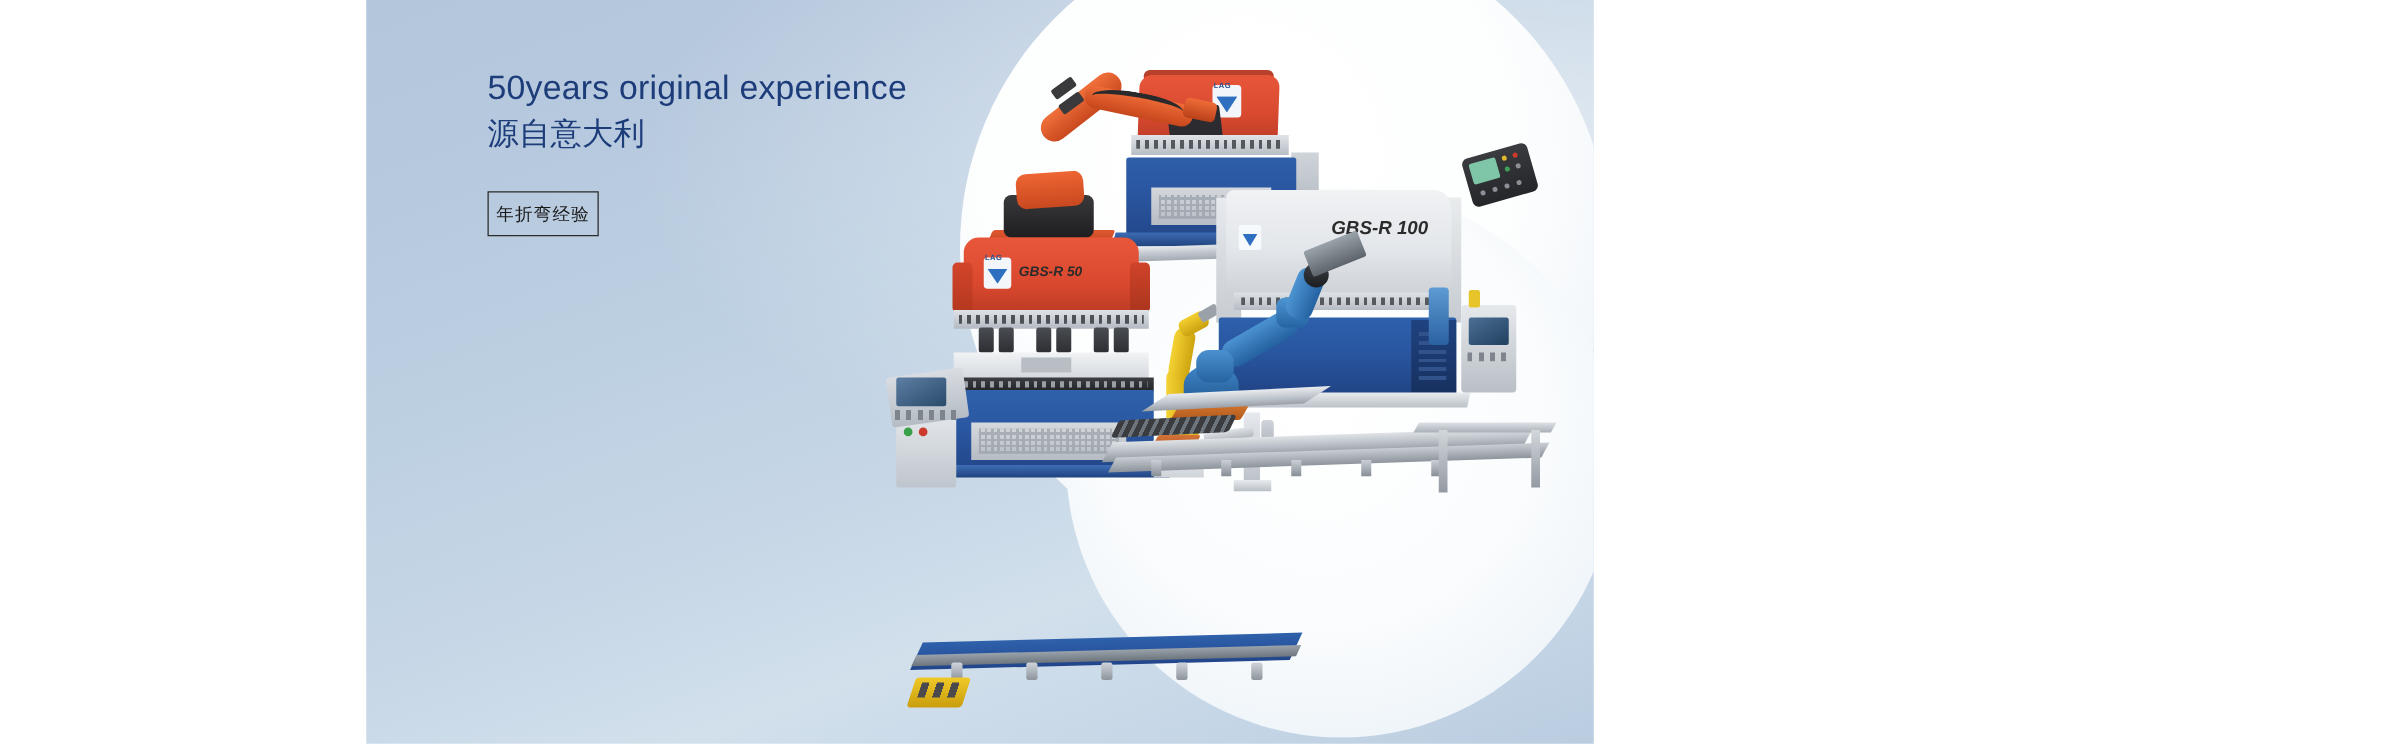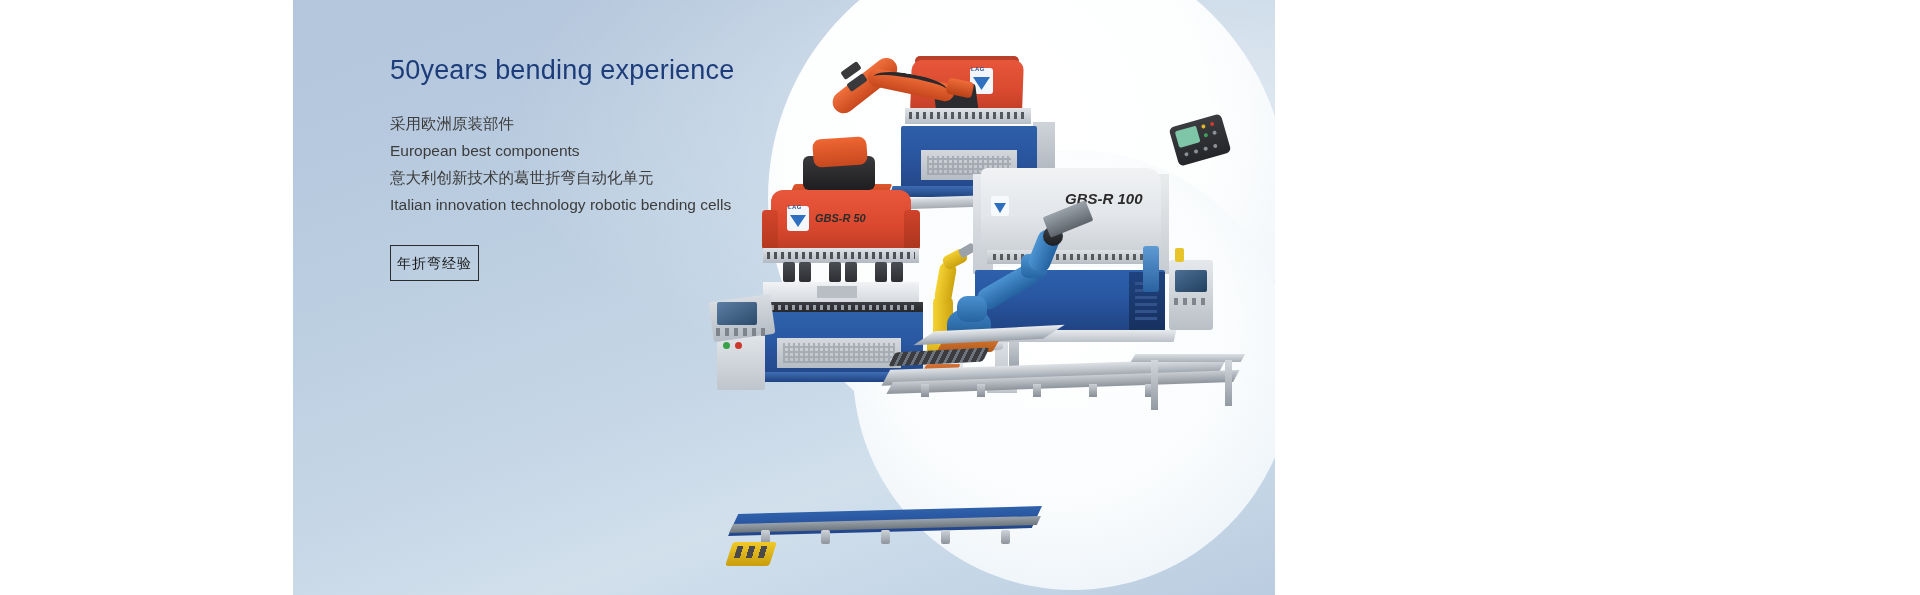--- a/index.html
+++ b/index.html
@@ -189,21 +189,21 @@
   .rail2{position:absolute;left:22px;top:330px;width:304px;height:9px;
     background:linear-gradient(180deg,#9aa2ab,#6d757d);transform:skewX(-26deg) rotate(-1.5deg);}
   .legs{position:absolute;left:40px;top:340px;width:270px;height:18px;}
   .leg{position:absolute;top:0;width:9px;height:14px;background:linear-gradient(180deg,#cfd4da,#8d949c);border-radius:2px;}
   .ybox{position:absolute;left:18px;top:352px;width:44px;height:24px;
     background:linear-gradient(180deg,#f0c928,#c99d0d);border-radius:3px;transform:skewX(-18deg);}
   .ybox:after{content:"";position:absolute;left:6px;top:4px;width:32px;height:12px;
     background:repeating-linear-gradient(90deg,#4a4a4c 0 6px,transparent 6px 12px);}
 
   
-  #machC{left:240px; top:148px; width:300px; height:210px;}
+  #machC{left:240px; top:132px; width:300px; height:210px;}
   .c-frame{position:absolute;left:48px;top:0;width:180px;height:86px;
     background:linear-gradient(180deg,#f0f2f4 0%,#e3e6ea 55%,#ccd1d6 100%);
     border-radius:6px 14px 2px 2px;}
   .c-frame-l{position:absolute;left:40px;top:6px;width:20px;height:100px;
     background:linear-gradient(180deg,#e7eaee,#c7ccd2);}
   .c-frame-r{position:absolute;left:214px;top:6px;width:22px;height:100px;
     background:linear-gradient(180deg,#e9eced,#c6cbd1);}
   .c-badge{position:absolute;left:58px;top:28px;width:18px;height:20px;background:#f7fafc;border-radius:2px;}
   .c-badge:after{content:"";position:absolute;left:3px;top:7px;width:12px;height:10px;
     background:#2f6fc0;clip-path:polygon(0 0,100% 0,50% 100%);}
@@ -430,26 +430,21 @@
         <div class="v1"></div>
         <div class="v2"></div>
       </div>
     </div>
 
   </div>
 
   <div id="text-col">
 
     <div>
-      <div class="head-line">50years bending experience</div>
+      <div class="head-line">50years original experience</div>
+      <div class="head-line cn">源自意大利</div>
     </div>
 
-    <div id="sub-block">
-      <div class="sub-line">采用欧洲原装部件</div>
-      <div class="sub-line">European best components</div>
-      <div class="sub-line">意大利创新技术的葛世折弯自动化单元</div>
-      <div class="sub-line">Italian innovation technology robotic bending cells</div>
-    </div>
 
     <div id="more-btn">年折弯经验</div>
   </div>
 
 </div>
 
 </body></html>

